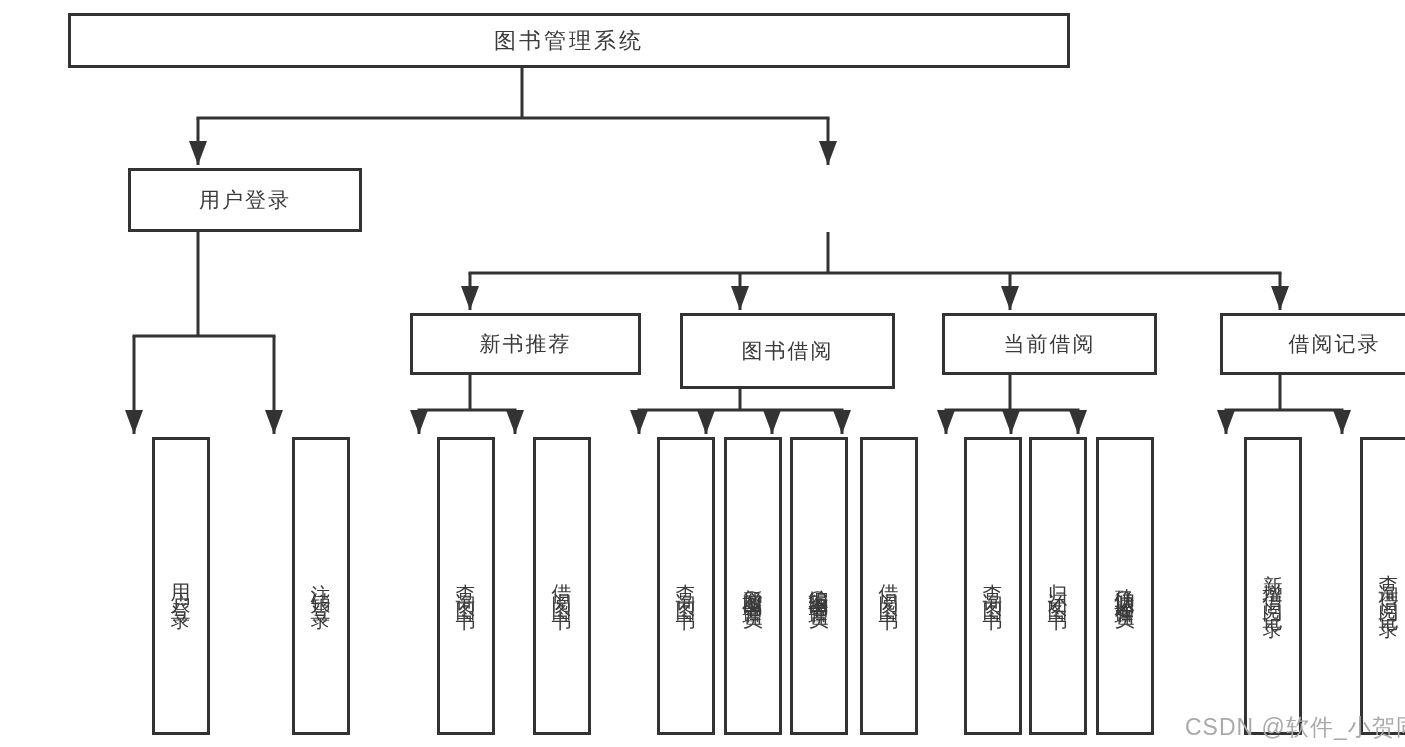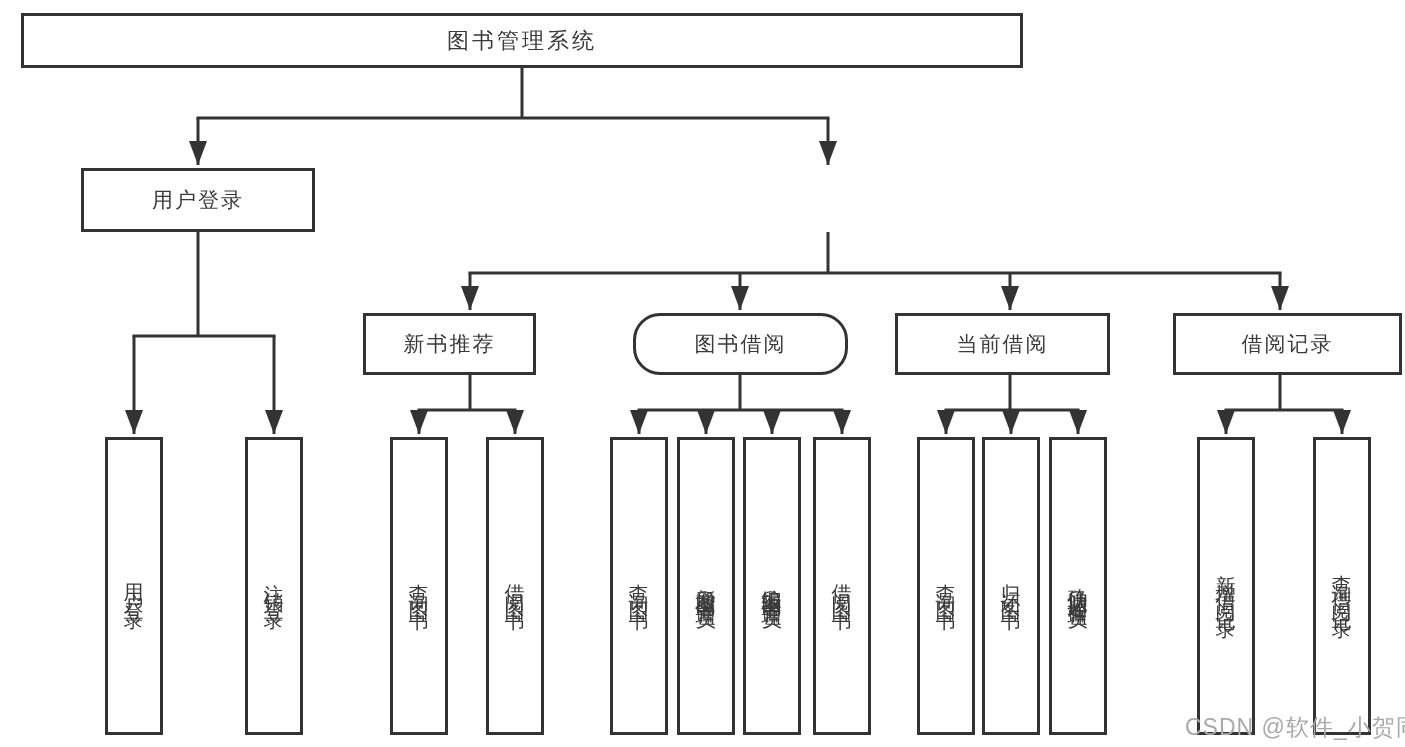--- a/index.html
+++ b/index.html
@@ -24,20 +24,21 @@
   .node {
     position: absolute;
     box-sizing: border-box;
     background: #ffffff;
     border: 3px solid #333333;
     display: flex;
     align-items: center;
     justify-content: center;
     color: #3a3a3a;
     z-index: 2;
+    margin-left: 47px;
   }
   .h-label {
     font-size: 21px;
     letter-spacing: 2px;
     white-space: nowrap;
   }
   .root-label {
     font-size: 22px;
     letter-spacing: 3px;
     white-space: nowrap;
@@ -113,24 +114,24 @@
   </svg>
 
   <div class="node" style="left:21px; top:13px; width:1002px; height:55px;">
     <span class="root-label">图书管理系统</span>
   </div>
 
   <div class="node" style="left:81px; top:168px; width:234px; height:64px;">
     <span class="h-label">用户登录</span>
   </div>
 
-  <div class="node" style="left:363px; top:313px; width:173px; height:62px;">
+  <div class="node" style="left:363px; top:313px; width:231px; height:62px;">
     <span class="h-label">新书推荐</span>
   </div>
-  <div class="node" style="left:633px; top:313px; width:215px; height:62px;border-radius:27px;">
+  <div class="node" style="left:633px; top:313px; width:215px; height:76px;">
     <span class="h-label">图书借阅</span>
   </div>
   <div class="node" style="left:895px; top:313px; width:215px; height:62px;">
     <span class="h-label">当前借阅</span>
   </div>
   <div class="node" style="left:1173px; top:313px; width:229px; height:62px;">
     <span class="h-label">借阅记录</span>
   </div>
 
   <div class="node" style="left:105px; top:437px; width:58px; height:298px;">

